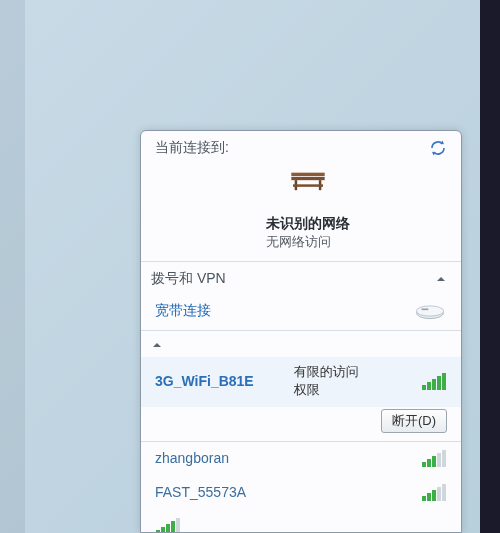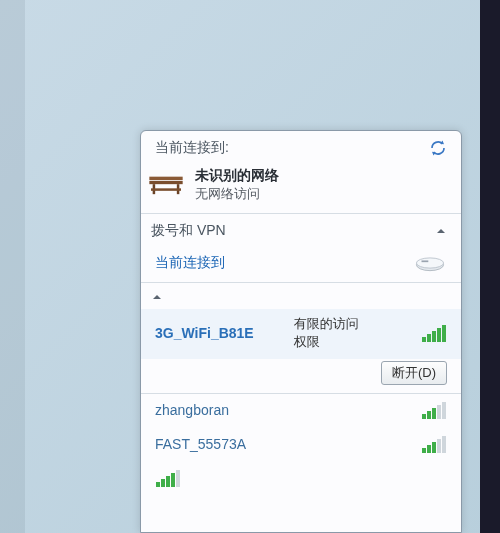--- a/index.html
+++ b/index.html
@@ -28,22 +28,23 @@
       overflow: hidden;
     }
     .header {
       display: flex; align-items: center; justify-content: space-between;
       padding: 8px 14px 6px 14px;
       font-size: 14px; color: #4a5560;
     }
     .refresh-icon { width: 18px; height: 18px; cursor: pointer; }
     .current {
       display: flex; align-items: center;
-      padding: 4px 14px 10px 5px;
-      gap: 9px;
+      padding: 4px 14px 10px 28px;
+      gap: 20px;
+      flex-direction: column;
     }
     .bench-icon { width: 40px; height: 28px; flex-shrink: 0; }
     .current-text .line1 { font-size: 14px; font-weight: bold; color: #2a2f36; }
     .current-text .line2 { font-size: 13px; color: #555b63; }
     .divider { height: 1px; background: #d6dde4; margin: 0; }
     .section-head {
       display: flex; align-items: center; justify-content: space-between;
       padding: 8px 14px 6px 10px;
       font-size: 14px; color: #4a5560;
     }
@@ -105,21 +106,21 @@
   <div class="divider"></div>
 
   <div class="section-head">
     <span>拨号和 VPN</span>
     <svg class="chev" viewBox="0 0 12 12">
       <path fill="#5a6470" d="M2 8 L6 4 L10 8 z"></path>
     </svg>
   </div>
 
   <div class="row">
-    <span>当前连接到</span>
+    <span>宽带连接</span>
     <svg class="modem-icon" viewBox="0 0 40 24">
       <ellipse cx="20" cy="14" rx="16" ry="7" fill="#e4e9ee" stroke="#aab3bc" stroke-width="1"></ellipse>
       <ellipse cx="20" cy="12" rx="16" ry="6" fill="#f4f7fa" stroke="#b8c1ca" stroke-width="1"></ellipse>
       <rect x="10" y="9" width="8" height="2" fill="#9aa4af"></rect>
     </svg>
   </div>
 
   <div class="divider"></div>
 
   <div class="section-head">

